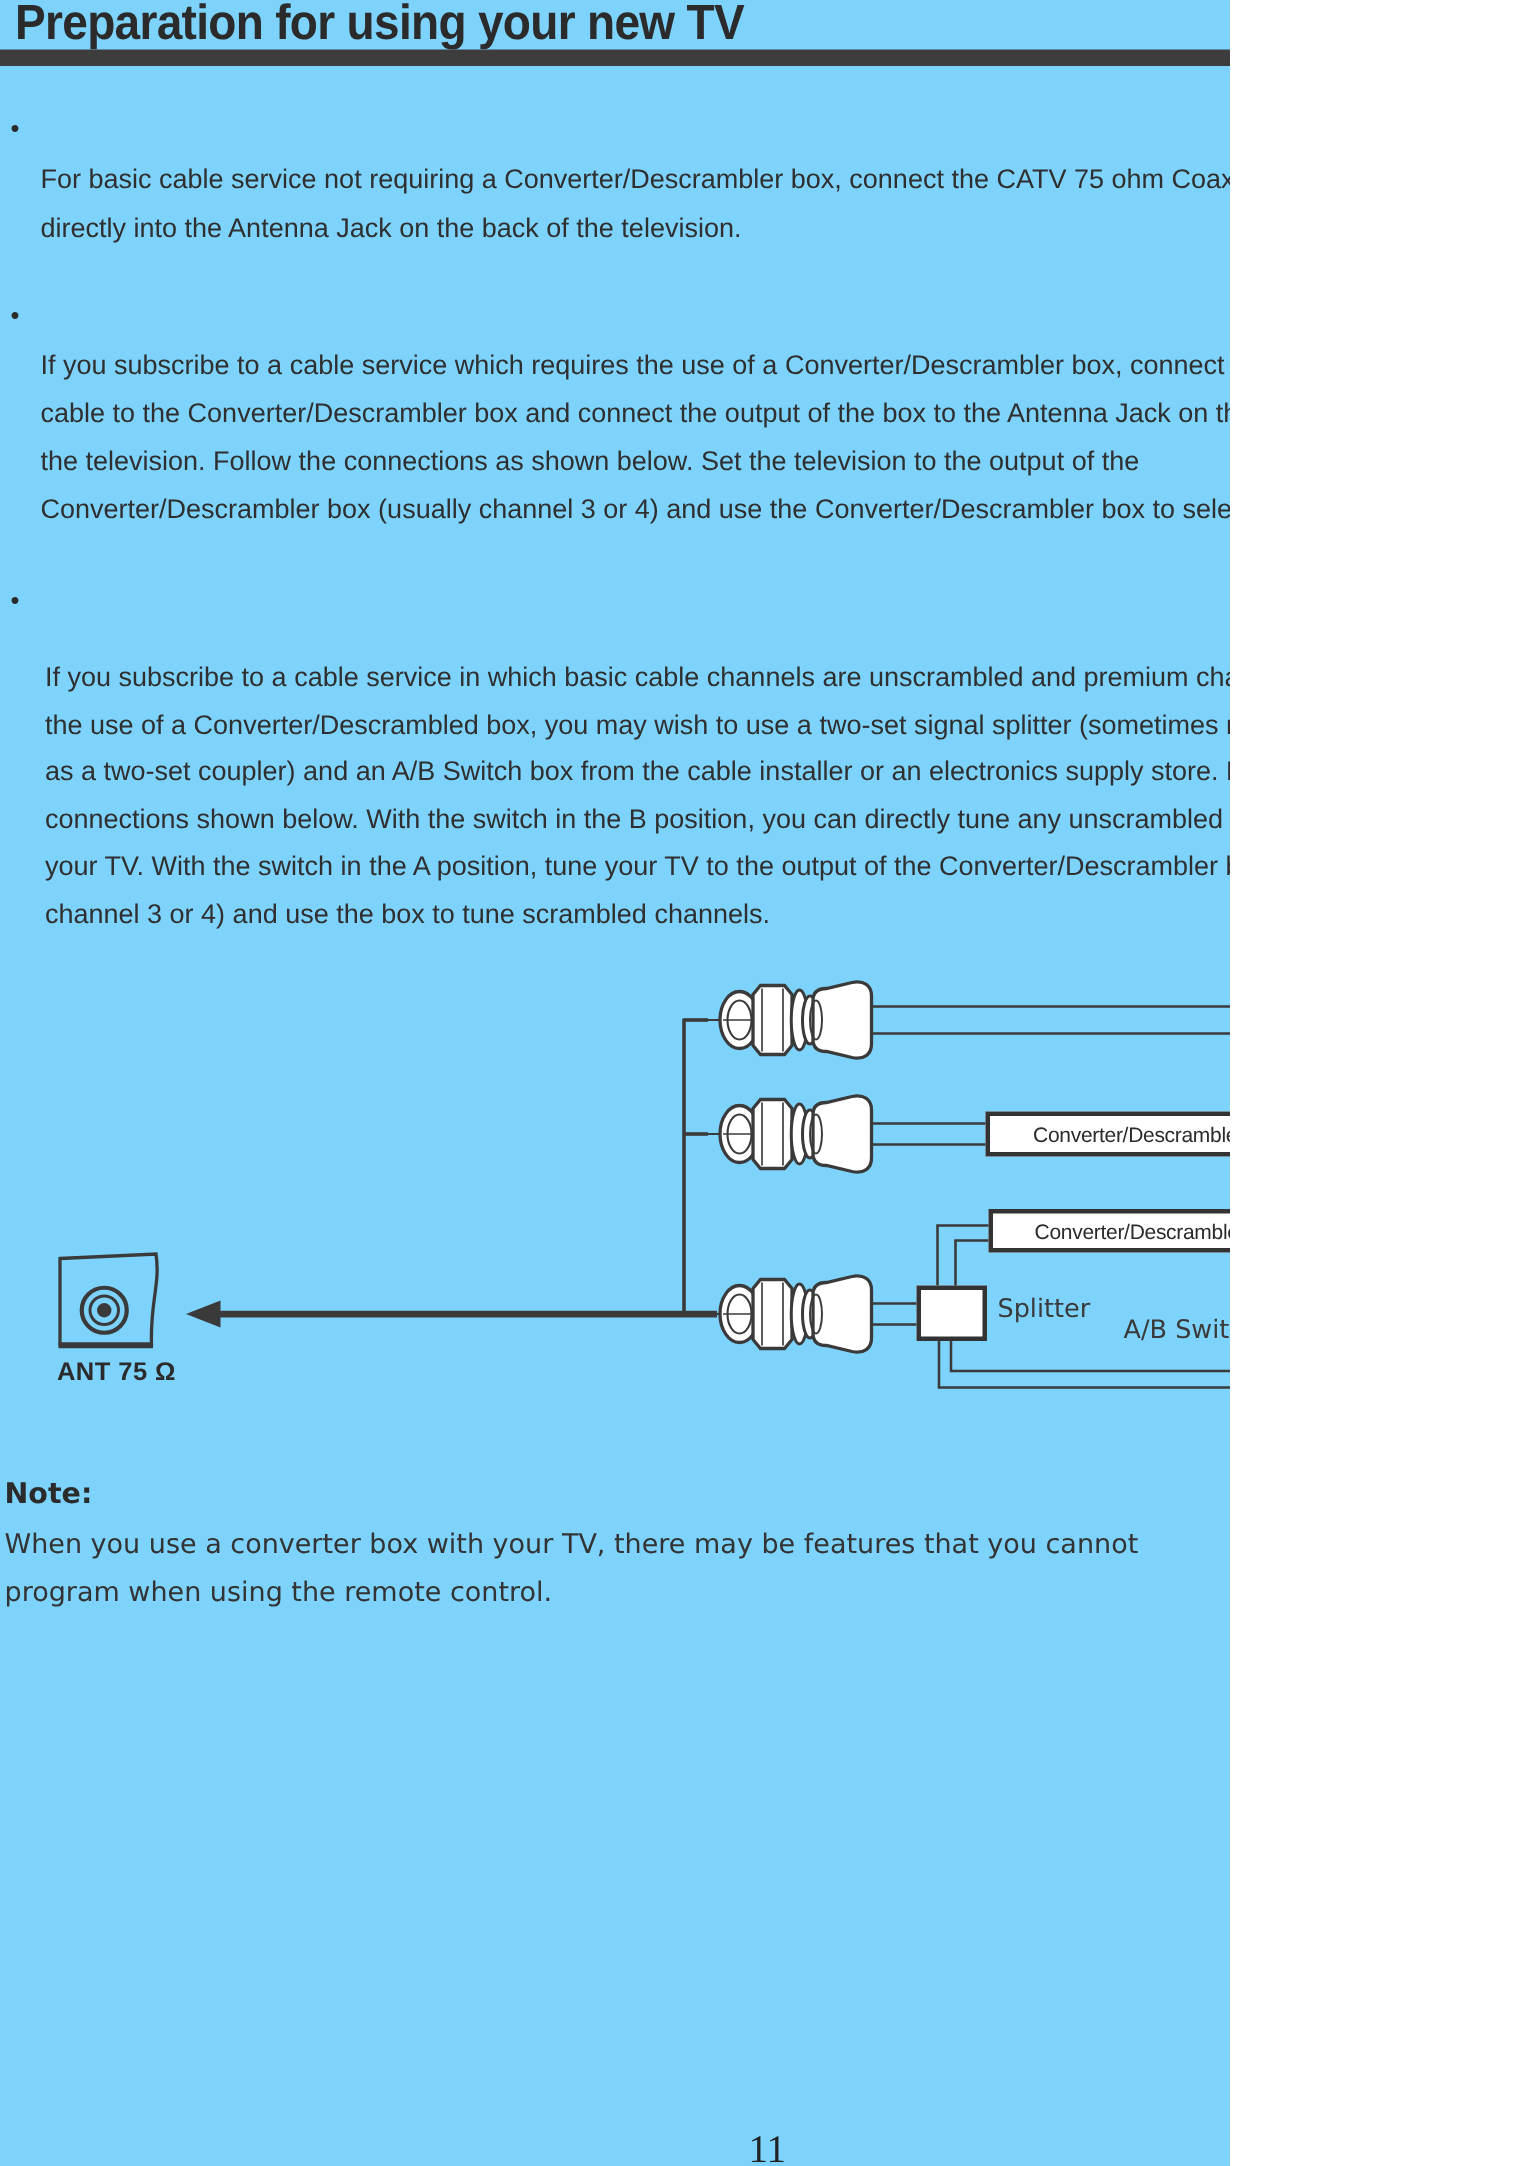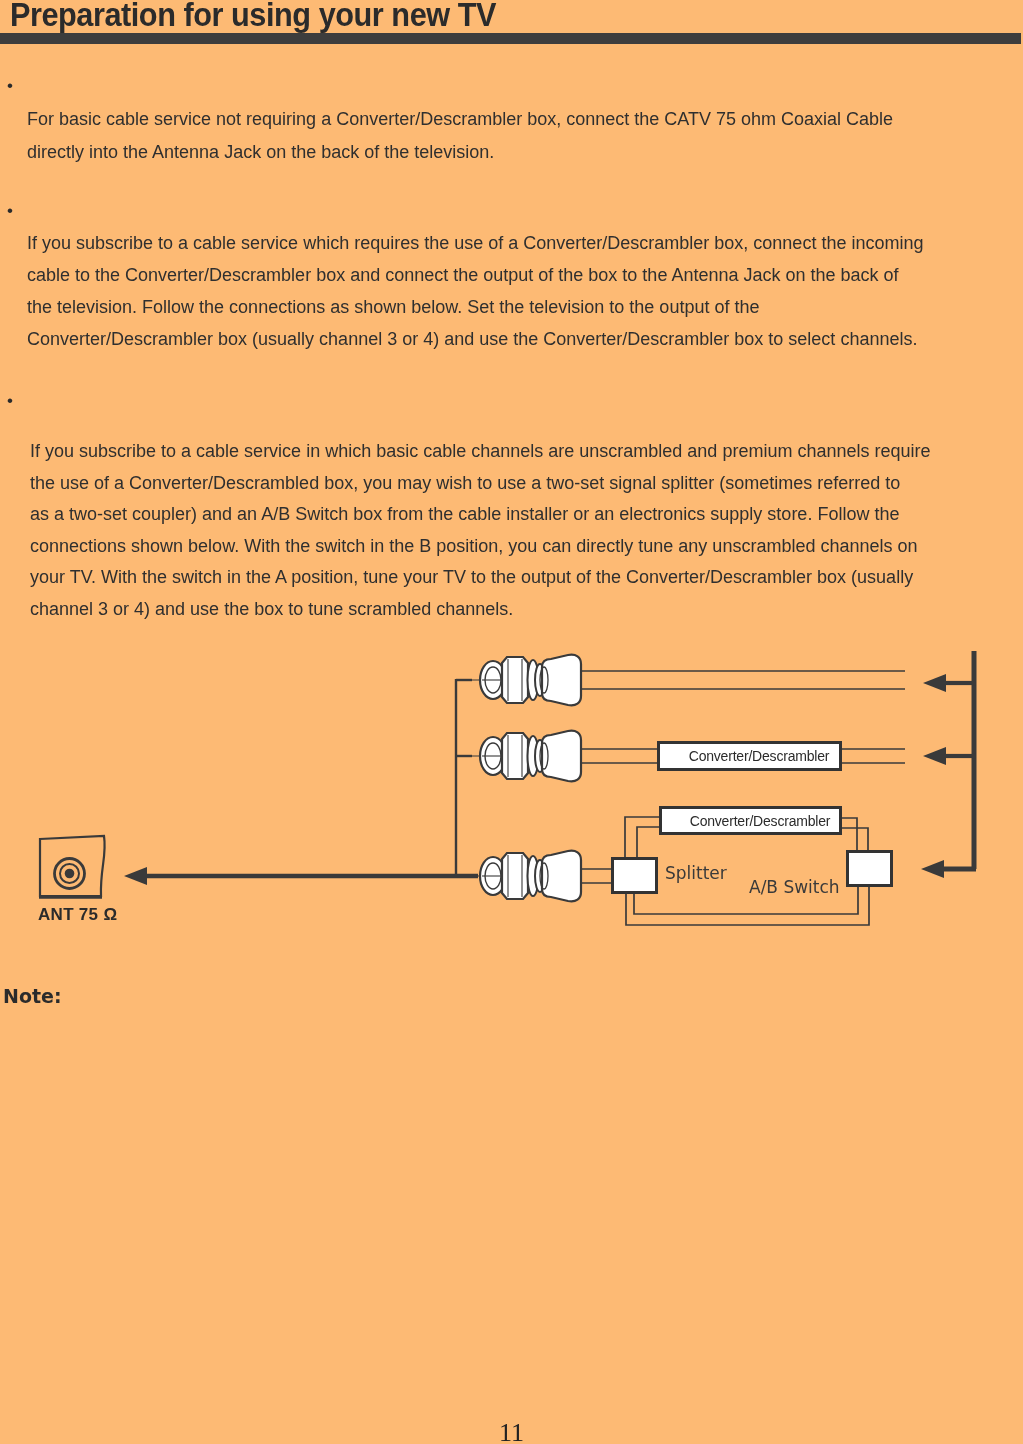--- a/index.html
+++ b/index.html
@@ -1,17 +1,17 @@
 <!DOCTYPE html>
 <html><head>
 <meta charset="utf-8">
 <style>
   html,body{margin:0;padding:0;background:#fff;}
   #page{
-    position:relative;width:1023px;height:1444px;background:#fdba74;overflow:hidden;
+    position:relative;width:820px;height:1444px;background:#7dd3fc;overflow:hidden;
     font-family:"Liberation Sans",sans-serif;color:#2b2b2b;
   }
   
   .title{
     position:absolute;left:10px;top:-4px;font-size:33px;font-weight:bold;
     letter-spacing:-0.5px;color:#2b2b2b;white-space:nowrap;
     transform:scaleX(0.93);transform-origin:left center;
   }
   .title-bar{position:absolute;left:0;top:33px;width:1021px;height:11px;background:#3d3d3d;}
   
@@ -142,16 +142,18 @@
   <div class="diag-box" style="left:659px;top:806px;width:183px;height:29px">
     <span class="conv-label">Converter/Descrambler</span>
   </div>
   <div class="diag-box small-box" style="left:611px;top:857px;width:47px;height:37px"></div>
   <div class="diag-box small-box" style="left:846px;top:850px;width:47px;height:37px"></div>
   <div class="diag-text" style="left:665px;top:863px">Splitter</div>
   <div class="diag-text" style="left:749px;top:877px">A/B Switch</div>
   <div class="ant-label">ANT 75 Ω</div>
 
   <div class="note-heading">Note:</div>
+  <div class="note-body">When you use a converter box with your TV, there may be features that you cannot
+program when using the remote control.</div>
 
   <div class="page-number">11</div>
 
 </div>
 
 </body></html>

